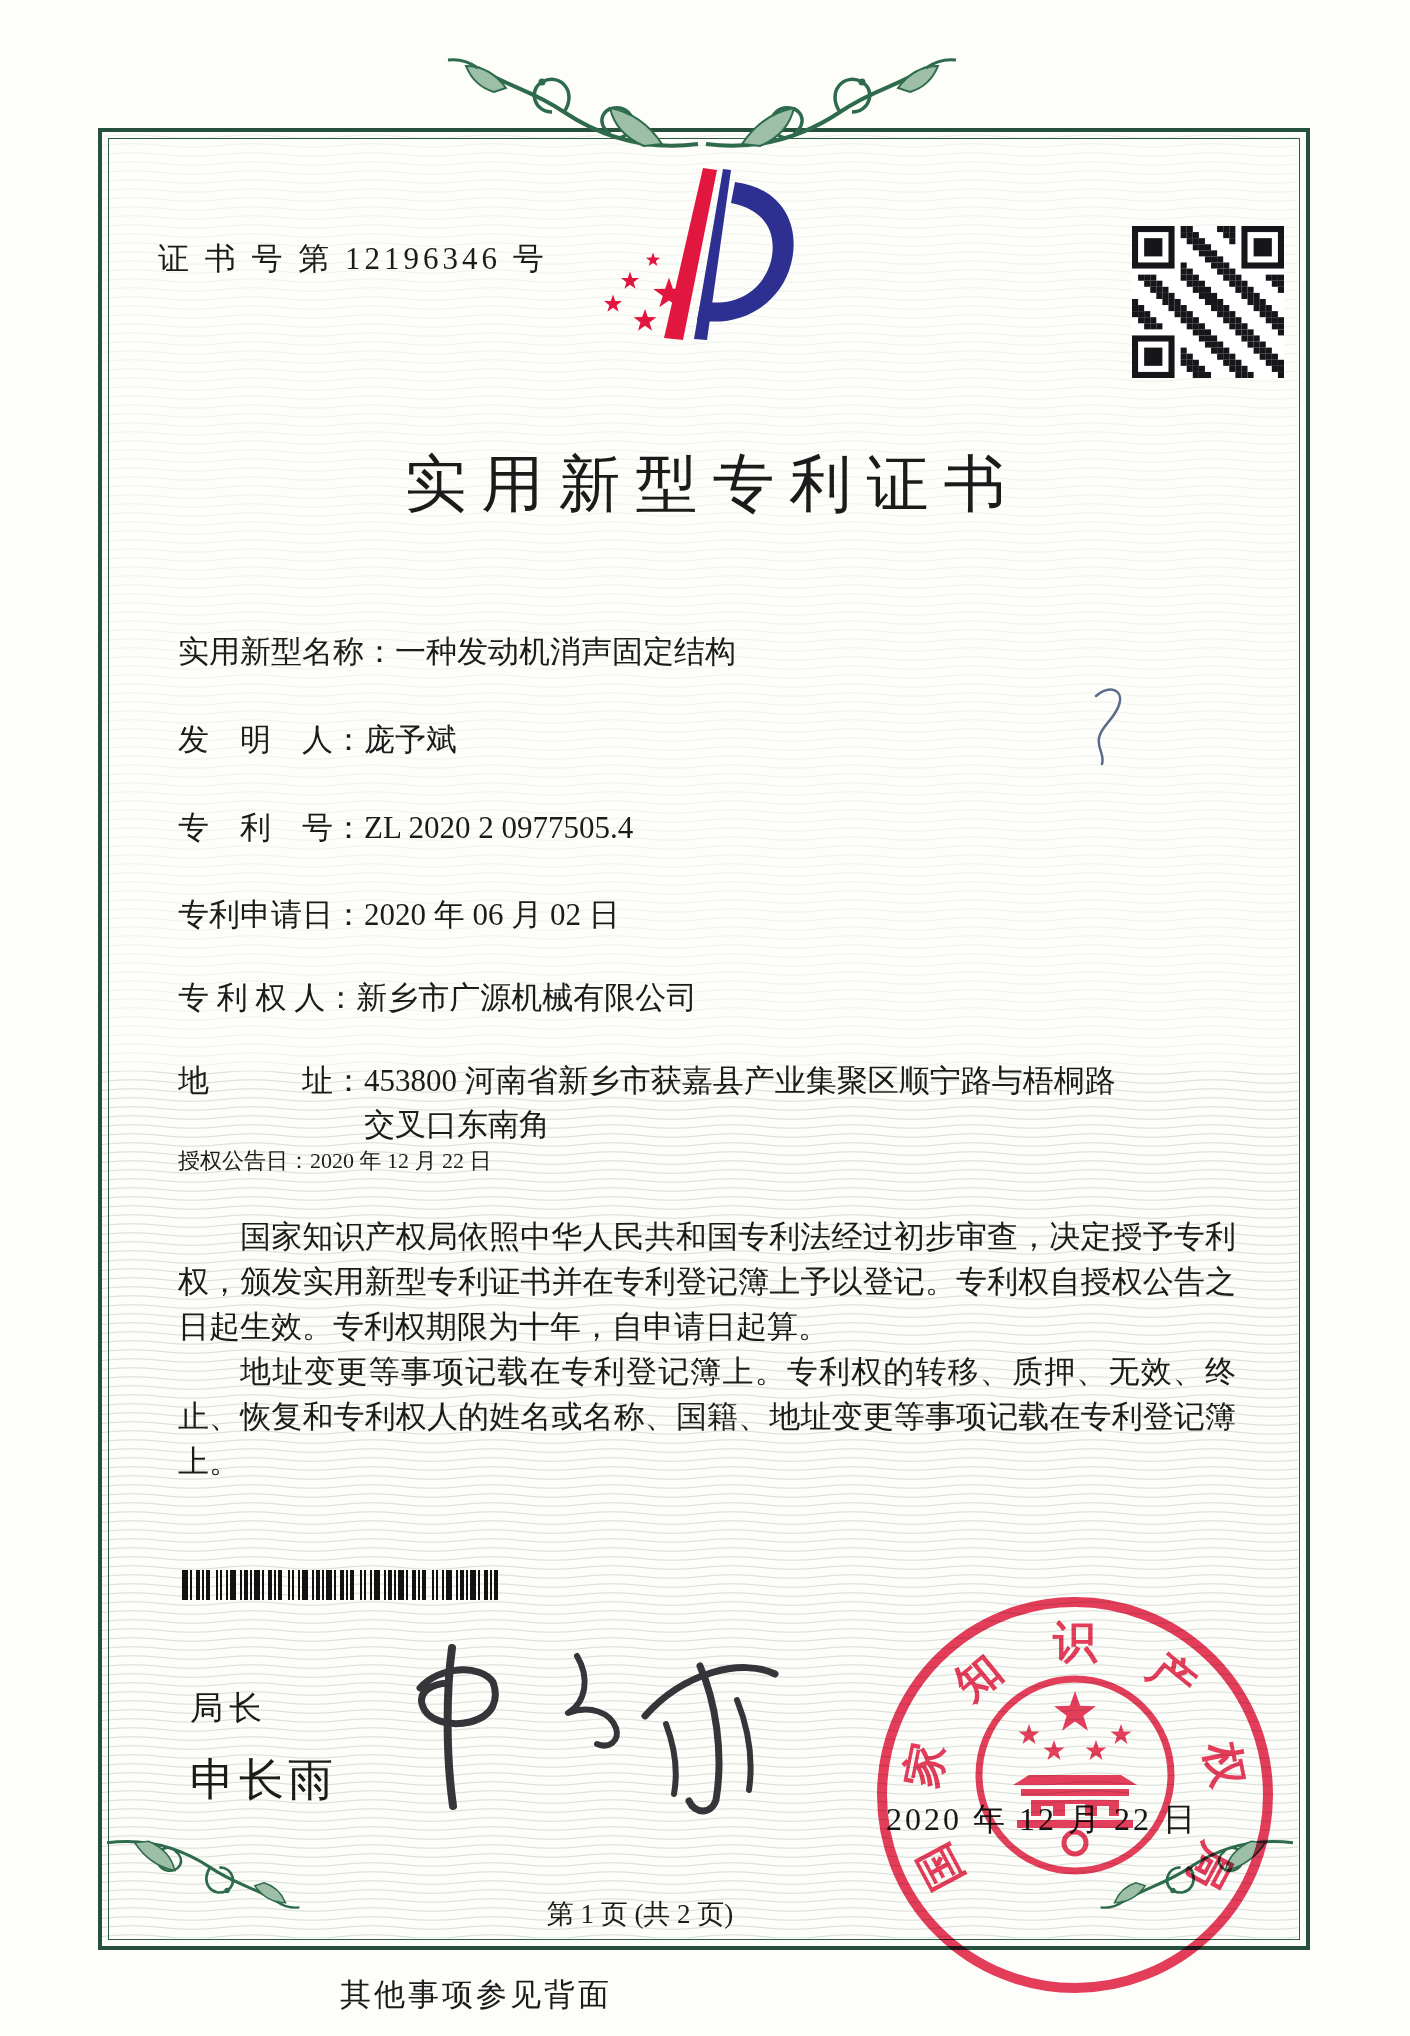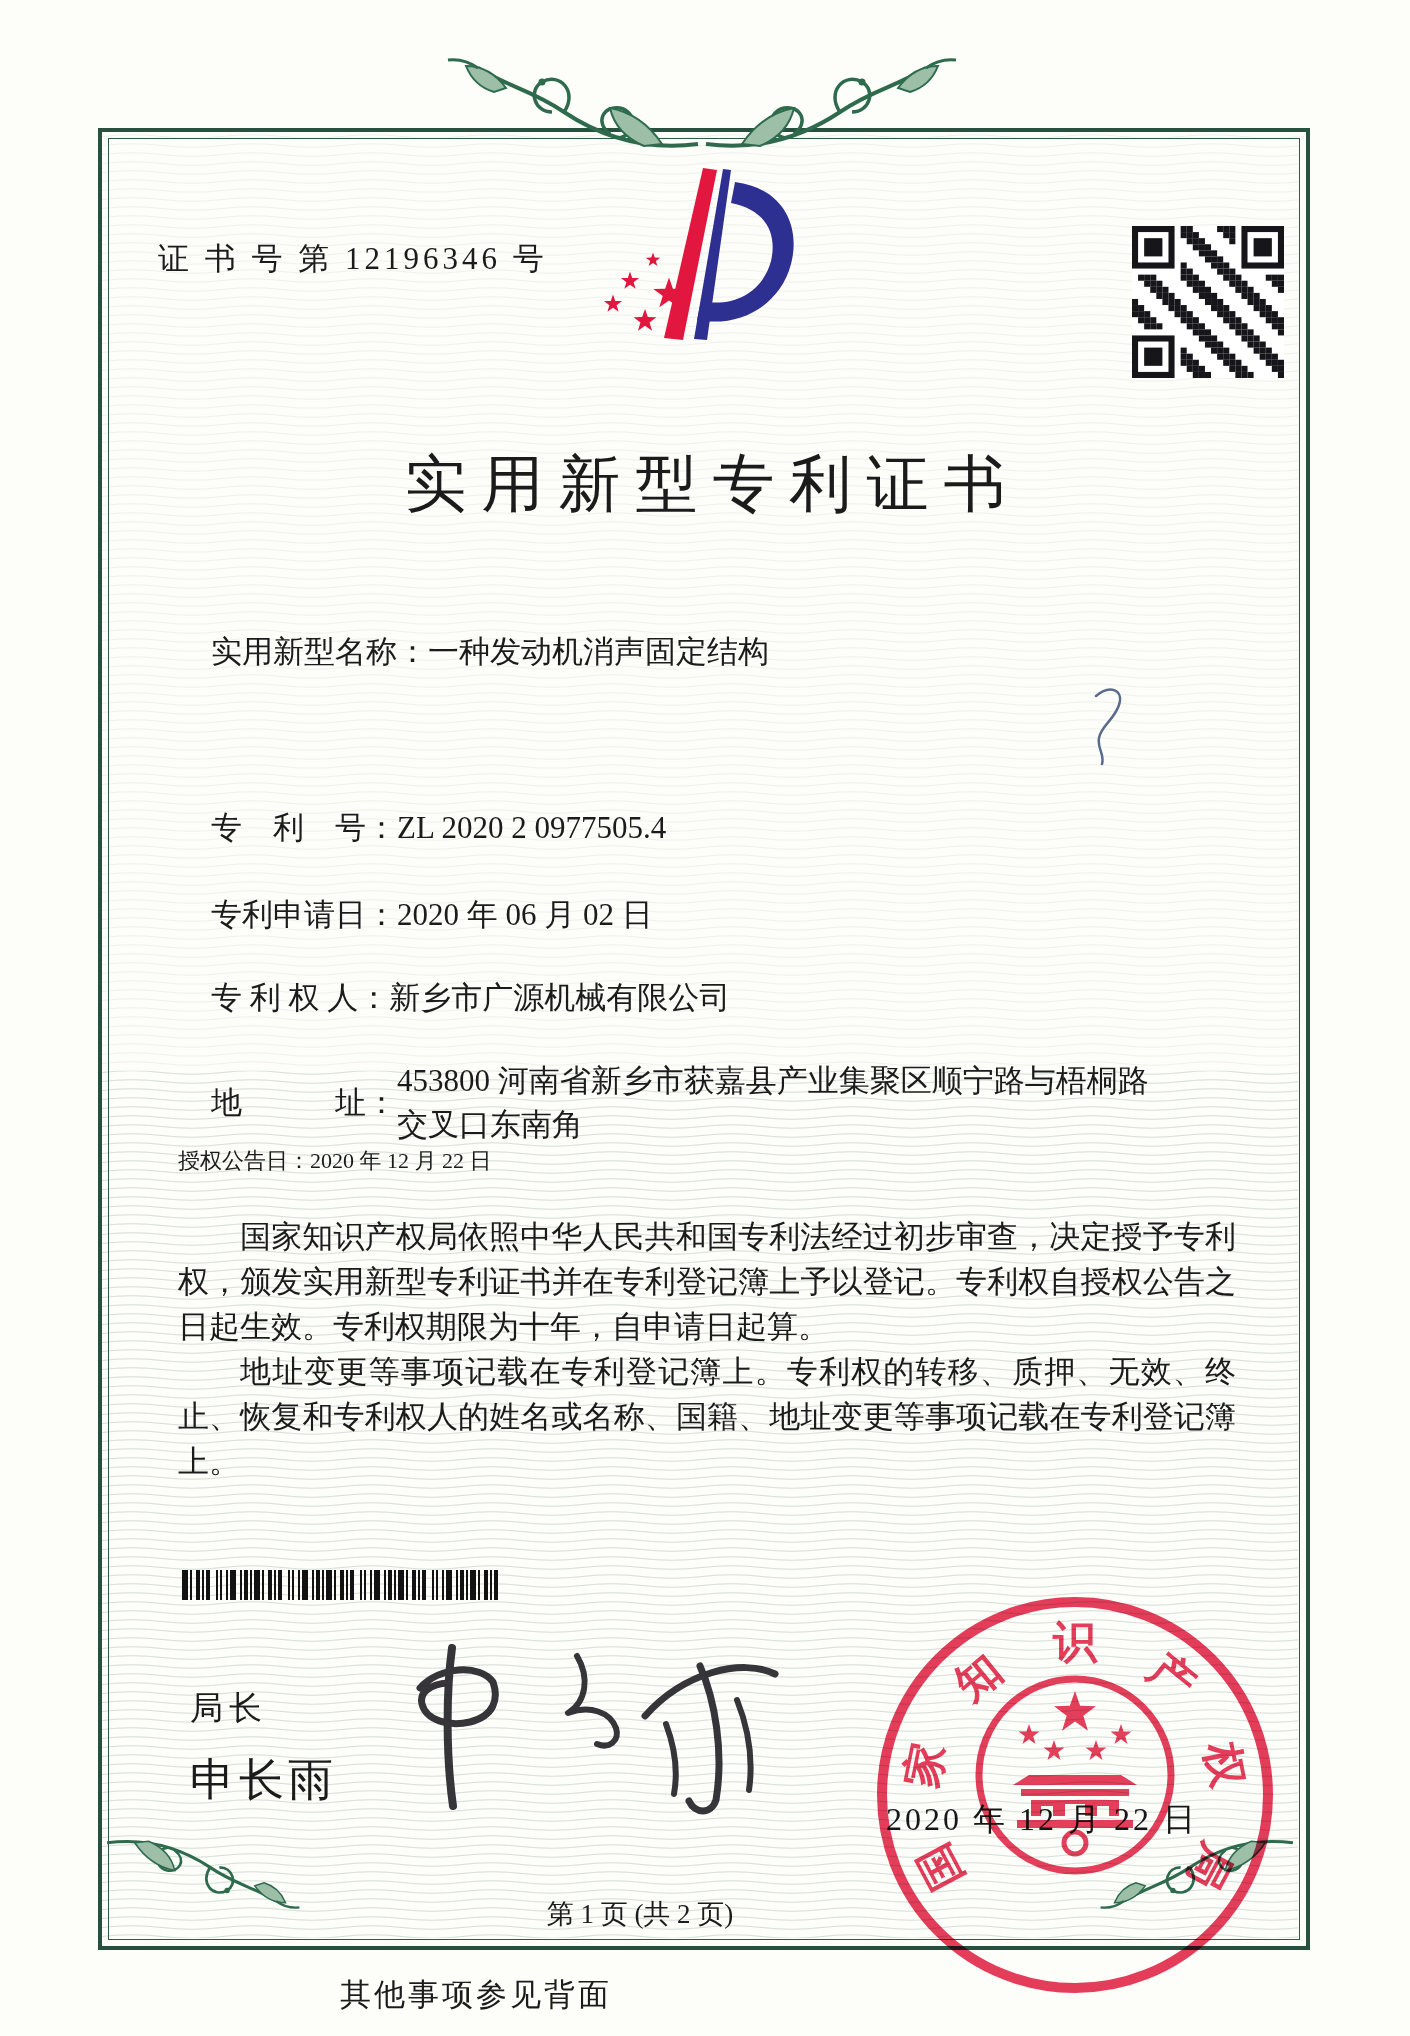--- a/index.html
+++ b/index.html
@@ -11,22 +11,22 @@
          border:4px solid #28503e;}
   .frame::after{content:"";position:absolute;inset:6px;border:1px solid #2c5b45;}
   .waves{position:absolute;left:102px;top:132px;width:1196px;height:1806px;pointer-events:none;}
   
   .cert-no{position:absolute;left:158px;top:238px;font-size:31px;letter-spacing:4px;}
   .logo{position:absolute;left:585px;top:164px;width:212px;height:184px;}
   .qr{position:absolute;left:1132px;top:226px;width:152px;height:152px;background:#fff;}
   .title{position:absolute;left:0;top:442px;width:1410px;text-align:center;
          font-size:62px;font-weight:400;letter-spacing:15px;text-indent:15px;}
   
-  .row{position:absolute;left:178px;display:flex;align-items:center;
-       font-size:31px;line-height:44px;white-space:nowrap;margin-left:33px;}
+  .row{position:absolute;left:178px;display:flex;align-items:flex-start;
+       font-size:31px;line-height:44px;white-space:nowrap;}
   .row .lab{flex:none;}
   .row .val{white-space:pre-line;max-width:900px;}
   .r0{top:630px}.r1{top:718px}.r2{top:806px}.r3{top:893px}.r4{top:976px}.r5{top:1059px}
   .grant-date{position:absolute;left:178px;top:1146px;font-size:22px;white-space:nowrap;}
   .grant-no{position:absolute;left:718px;top:1146px;font-size:31px;white-space:nowrap;}
   
   .body-text{position:absolute;left:178px;top:1214px;width:1058px;
              font-size:31px;line-height:45px;text-align:justify;}
   .body-text p{margin:0;text-indent:2em;}
   
@@ -318,20 +318,24 @@
         <rect x="12" y="120" width="18" height="18" fill="#15151a"></rect>
       </g>
   </svg>
 
   <div class="title">实用新型专利证书</div>
 
   <div class="row r0">
     <span class="lab">实用新型名称：</span>
     <span class="val">一种发动机消声固定结构</span>
   </div>
+  <div class="row r1">
+    <span class="lab">发　明　人：</span>
+    <span class="val">庞予斌</span>
+  </div>
   <div class="row r2">
     <span class="lab">专　利　号：</span>
     <span class="val">ZL 2020 2 0977505.4</span>
   </div>
   <div class="row r3">
     <span class="lab">专利申请日：</span>
     <span class="val">2020 年 06 月 02 日</span>
   </div>
   <div class="row r4">
     <span class="lab">专 利 权 人：</span>

